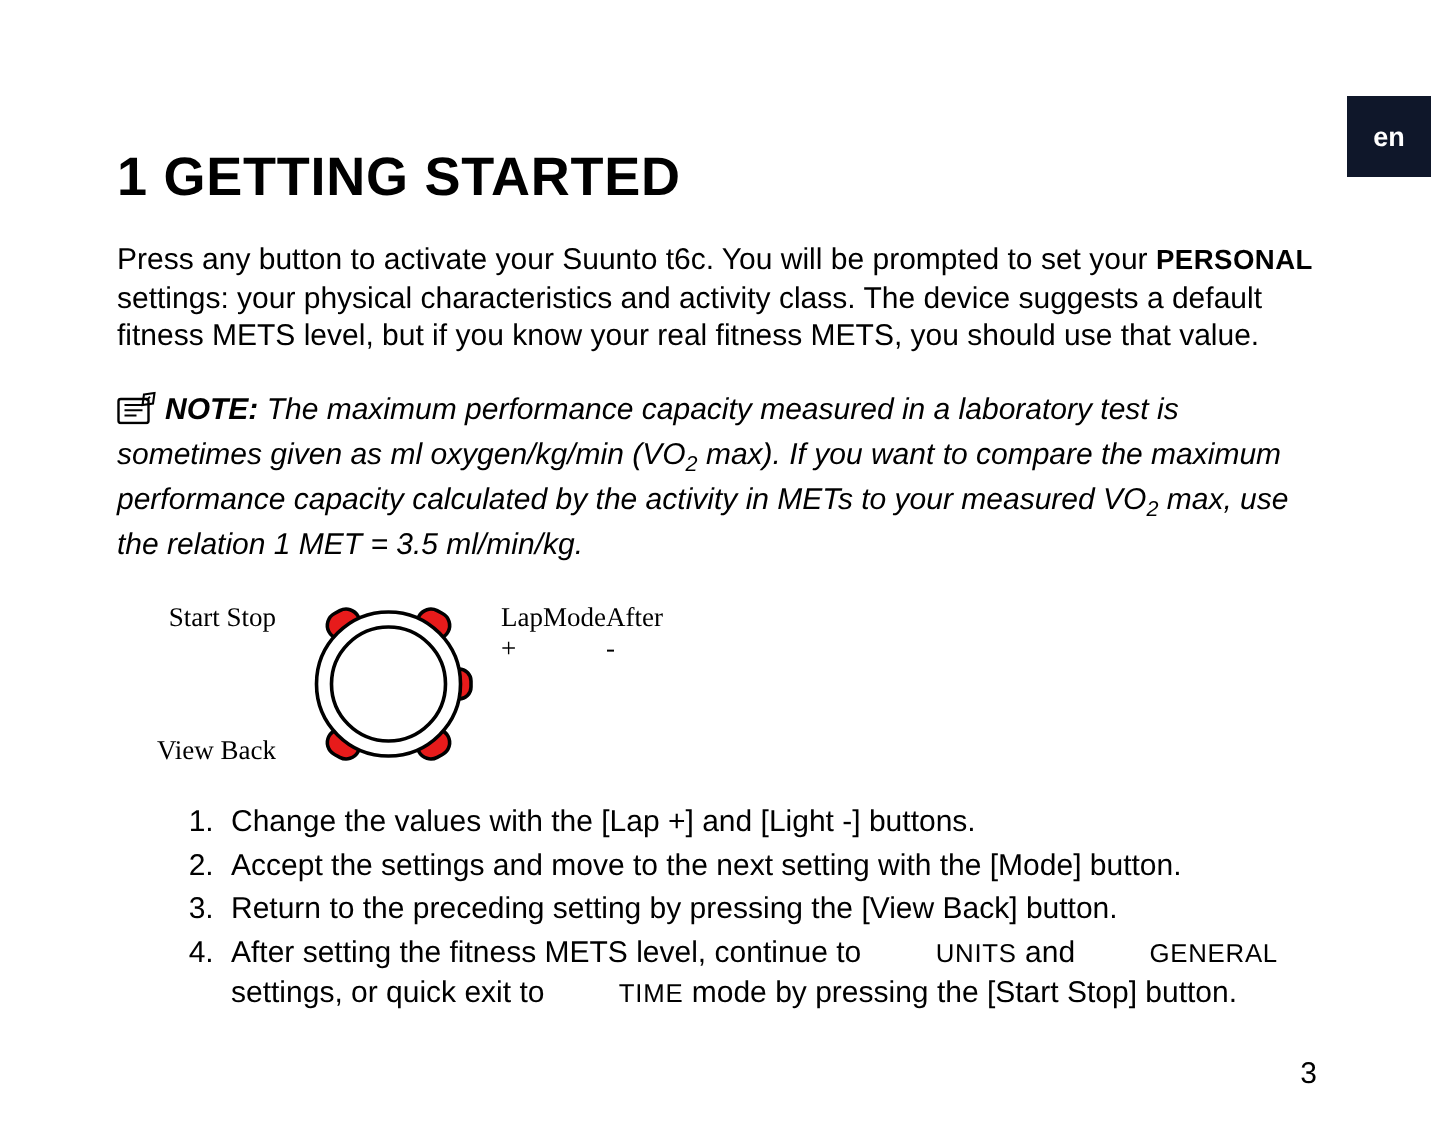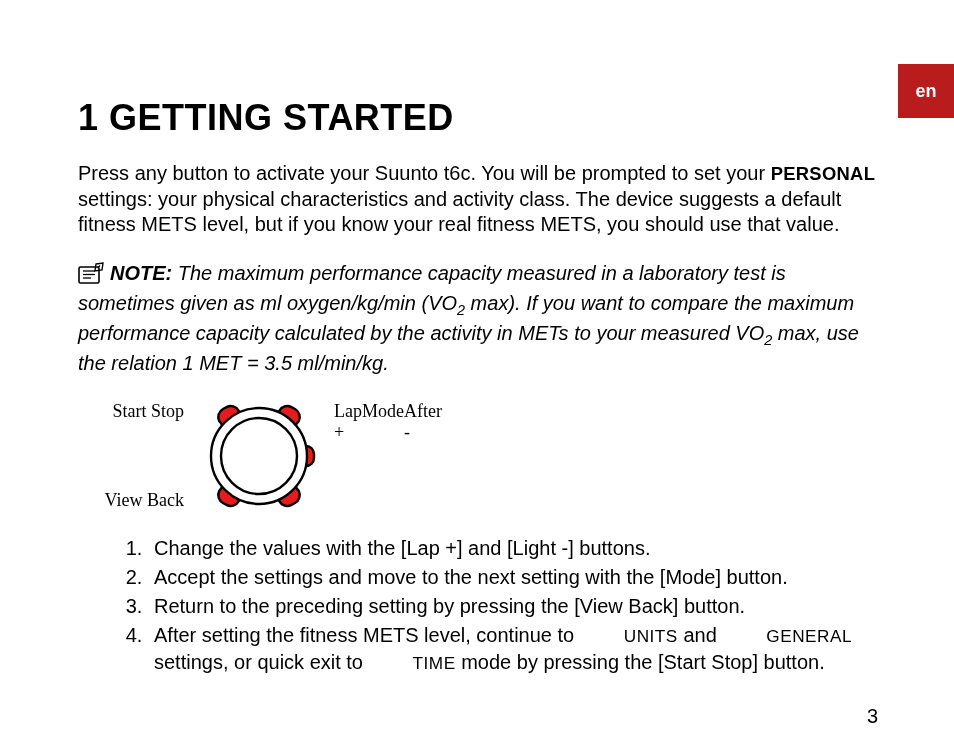--- a/index.html
+++ b/index.html
@@ -13,21 +13,21 @@
   }
   .page {
     padding: 60px 76px 0 78px;
   }
   .lang-tab {
     position: absolute;
     top: 64px;
     right: 0;
     width: 56px;
     height: 54px;
-    background: #b91c1c;
+    background: #0f172a;
     color: #fff;
     font-weight: 700;
     font-size: 18px;
     display: flex;
     align-items: center;
     justify-content: center;
   }
   h1.chapter {
     font-size: 36px;
     font-weight: 800;

